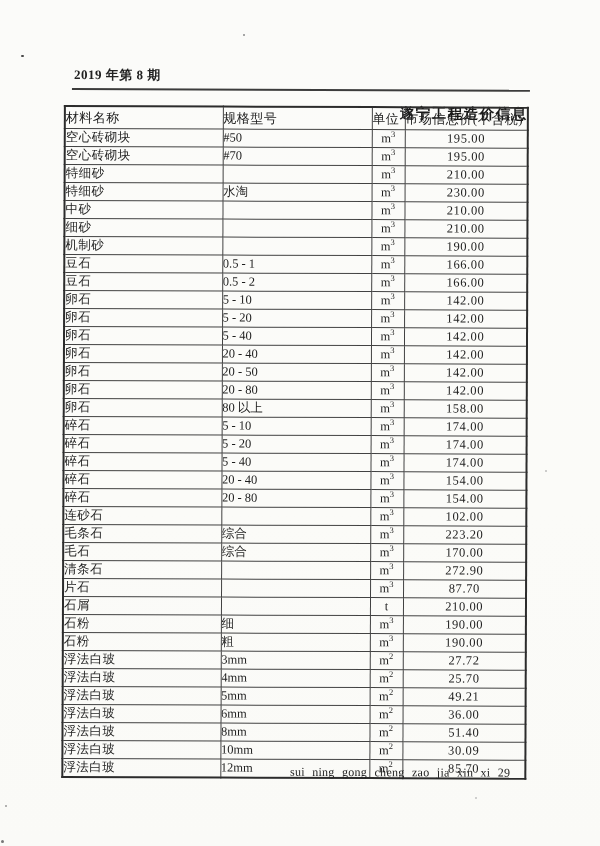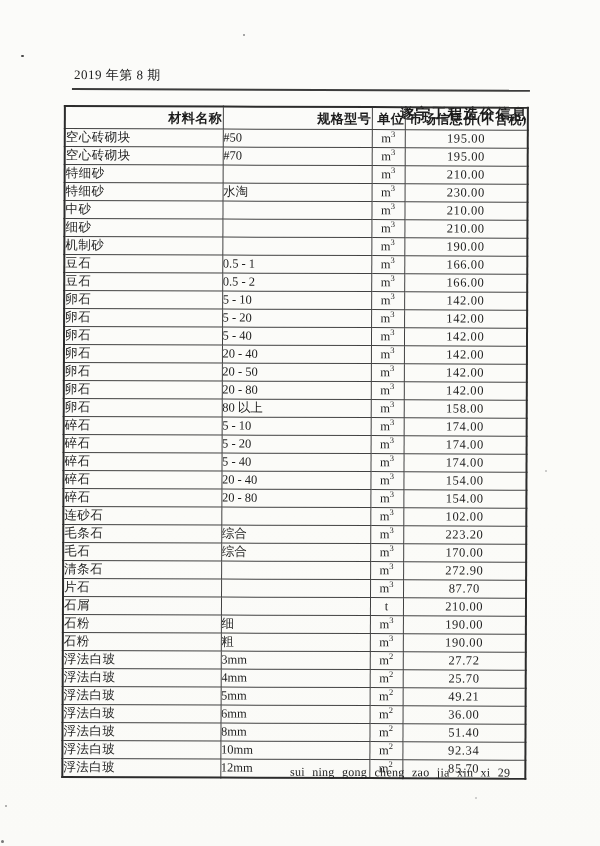--- a/index.html
+++ b/index.html
@@ -15,21 +15,21 @@
     position: absolute; inset: 0;
     background: linear-gradient(180deg, #fbfbf9 0%, #fbfbf8 60%, #fafaf7 100%);
   }
   .content {
     position: absolute; inset: 0;
     transform: rotate(0.22deg);
     transform-origin: 80px 80px;
   }
   .issue {
     position: absolute; left: 74px; top: 66px;
-    font-size: 13px; font-weight: normal; letter-spacing: 0.5px;
+    font-size: 13px; font-weight: bold; letter-spacing: 0.5px;
     color: #222;
     white-space: nowrap;
   }
   .journal {
     position: absolute; right: 72px; top: 63px;
     font-size: 14.5px; font-weight: bold; letter-spacing: 1.5px;
     color: #1a1a1a;
     white-space: nowrap;
     margin-top: 40px;
   }
@@ -48,22 +48,22 @@
   }
   .price-table th, .price-table td {
     border: 1px solid #424242;
     padding: 0;
     overflow: hidden;
     white-space: nowrap;
   }
   .price-table th {
     height: 21px;
     font-size: 13px;
-    font-weight: bold;
-    text-align: right;
+    font-weight: normal;
+    text-align: left;
     color: #1c1c1c;
     letter-spacing: 0.5px;
   }
   .price-table td { height: 16.55px; font-size: 12.5px; color: #1e1e1e; }
   .col-name  { width: 158px; }
   .col-spec  { width: 149px; }
   .col-unit  { width: 33px; }
   .col-price { width: 123px; }
   .td-name  { text-align: left; padding-left: 5px; letter-spacing: 0.5px; }
   .td-spec  { text-align: left; padding-left: 6px; }
@@ -317,21 +317,21 @@
           <tr>
             <td class="td-name">浮法白玻</td>
             <td class="td-spec">8mm</td>
             <td class="td-unit">m<sup>2</sup></td>
             <td class="td-price">51.40</td>
           </tr>
           <tr>
             <td class="td-name">浮法白玻</td>
             <td class="td-spec">10mm</td>
             <td class="td-unit">m<sup>2</sup></td>
-            <td class="td-price">92.34</td>
+            <td class="td-price">30.09</td>
           </tr>
           <tr>
             <td class="td-name">浮法白玻</td>
             <td class="td-spec">12mm</td>
             <td class="td-unit">m<sup>2</sup></td>
             <td class="td-price">85.70</td>
           </tr>
         </tbody>
     </table>
 

